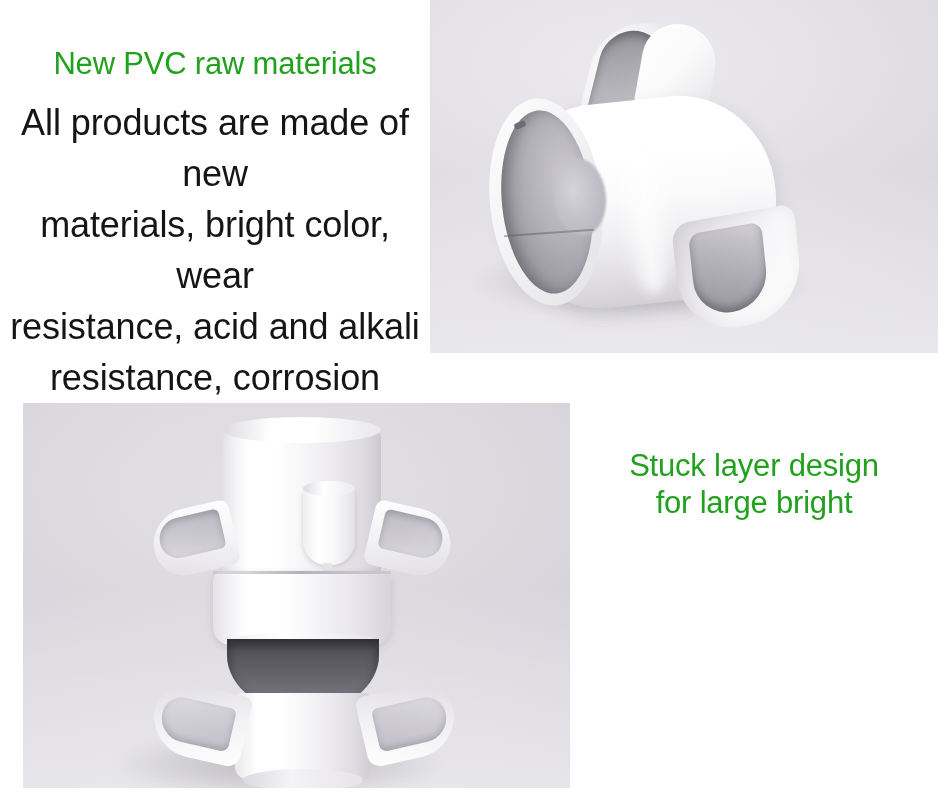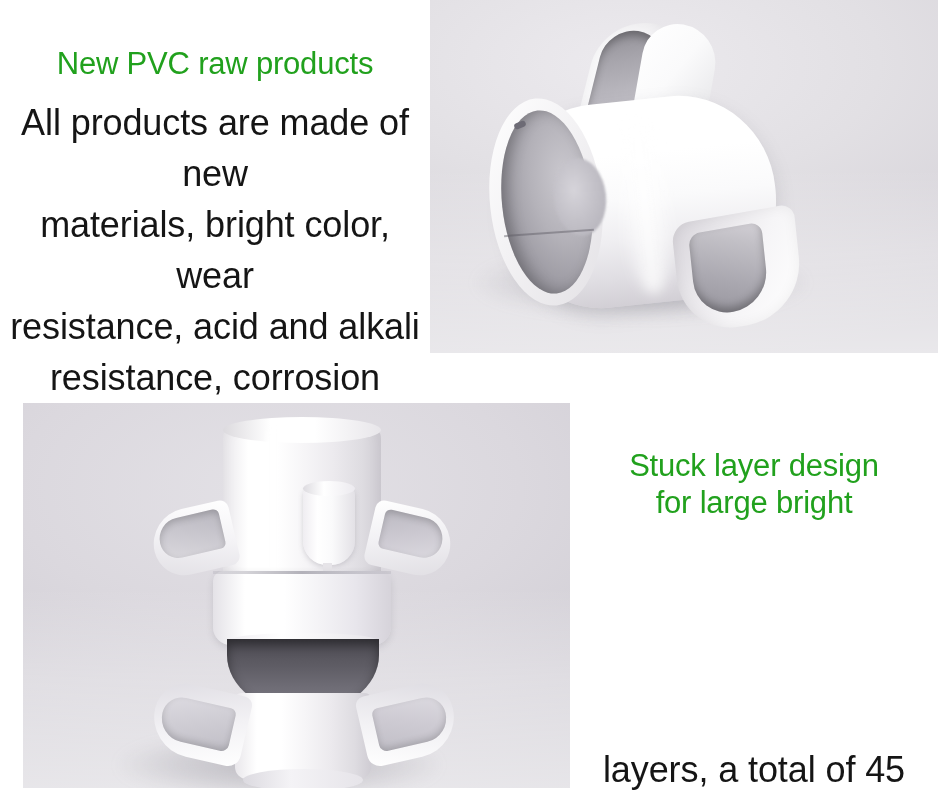--- a/index.html
+++ b/index.html
@@ -502,21 +502,21 @@
     border-radius: 50%;
     background: linear-gradient(to right, #dcdae0 0%, #f4f3f6 40%, #e6e4e9 100%);
   }
 </style>
 </head>
 <body>
 
 <div class="page">
 
   <div class="text-col" id="block-materials">
-    <h2 class="heading">New PVC raw products</h2>
+    <h2 class="heading">New PVC raw materials</h2>
     <p class="body-copy">All products are made of new
 materials, bright color, wear
 resistance, acid and alkali
 resistance, corrosion
 resistance</p>
   </div>
 
   <div class="photo" id="photo-top">
     <div class="floor-shade"></div>
     <div class="soft-shadow" style="left:46px; top:250px; width:330px; height:66px;"></div>
@@ -570,19 +570,19 @@
       <div id="wing-l-right-in"></div>
       <div id="seg-lower-foot"></div>
     </div>
   </div>
 
   <div class="text-col" id="block-stuck">
     <h2 class="heading">Stuck layer design
 for large bright</h2>
     <p class="body-copy">
       <br>
-      <span>layers, a total of 45</span><br>
+      <br>
       <span>vegetables, an area of</span><br>
       
     </p>
   </div>
 
 </div>
 
 </body></html>

